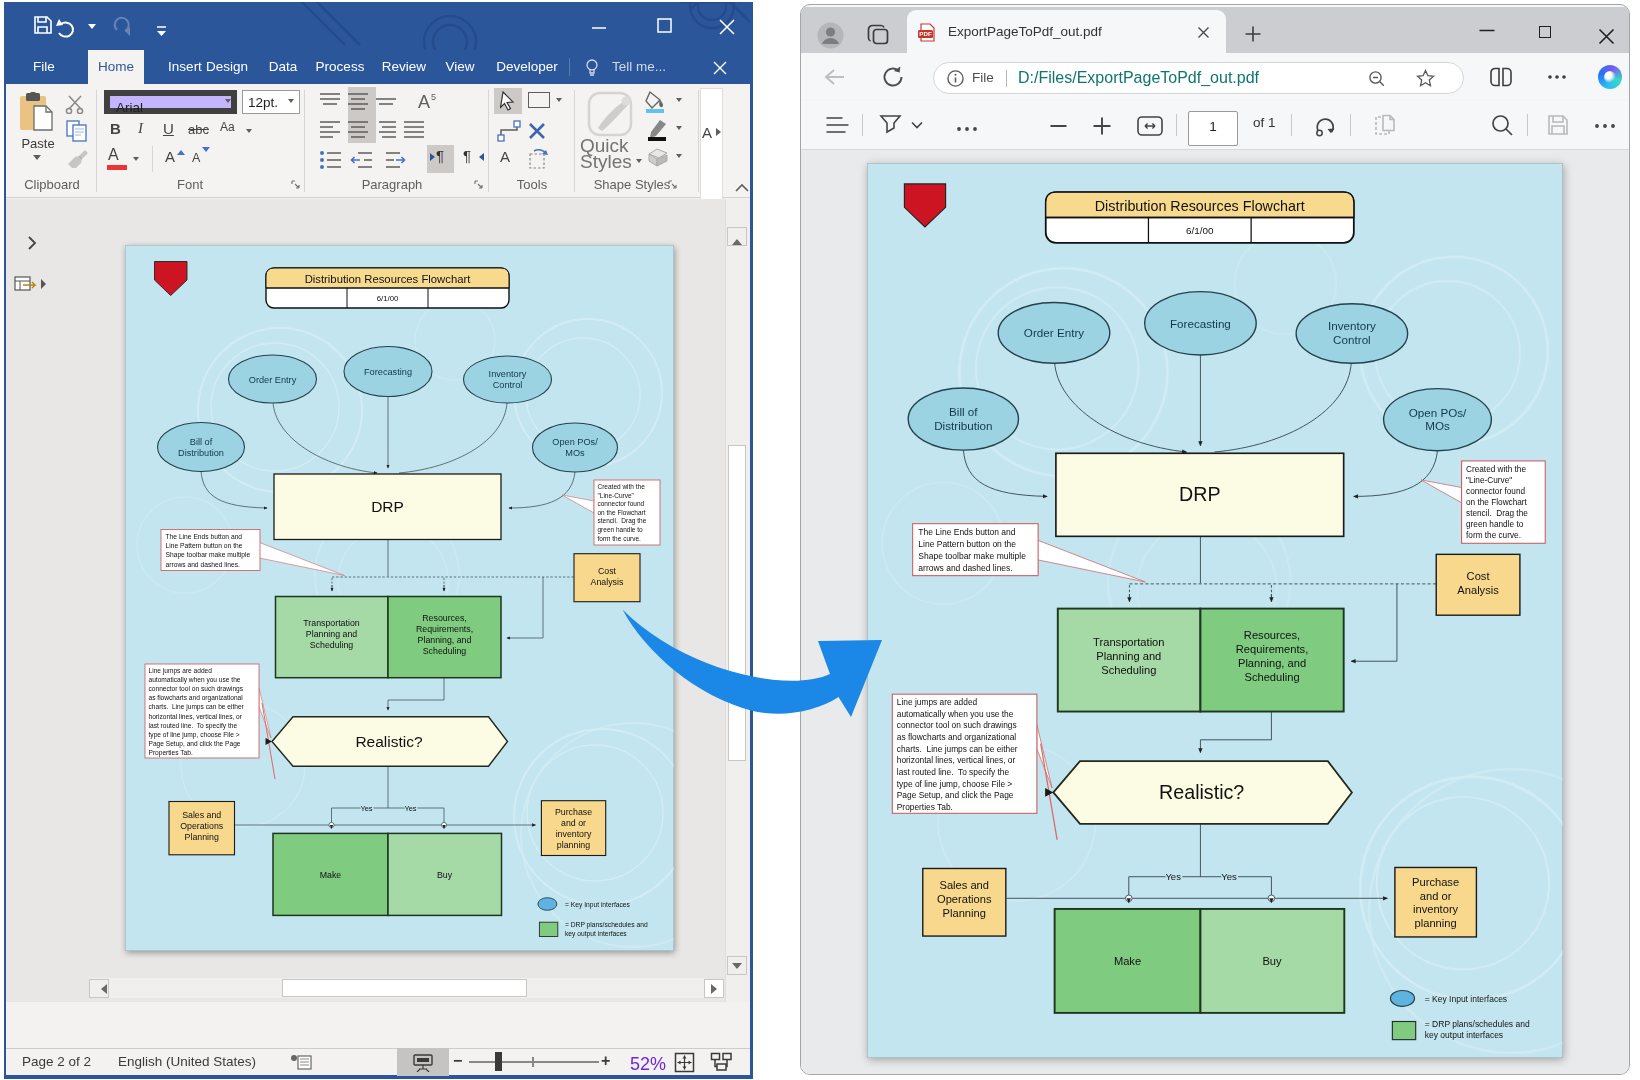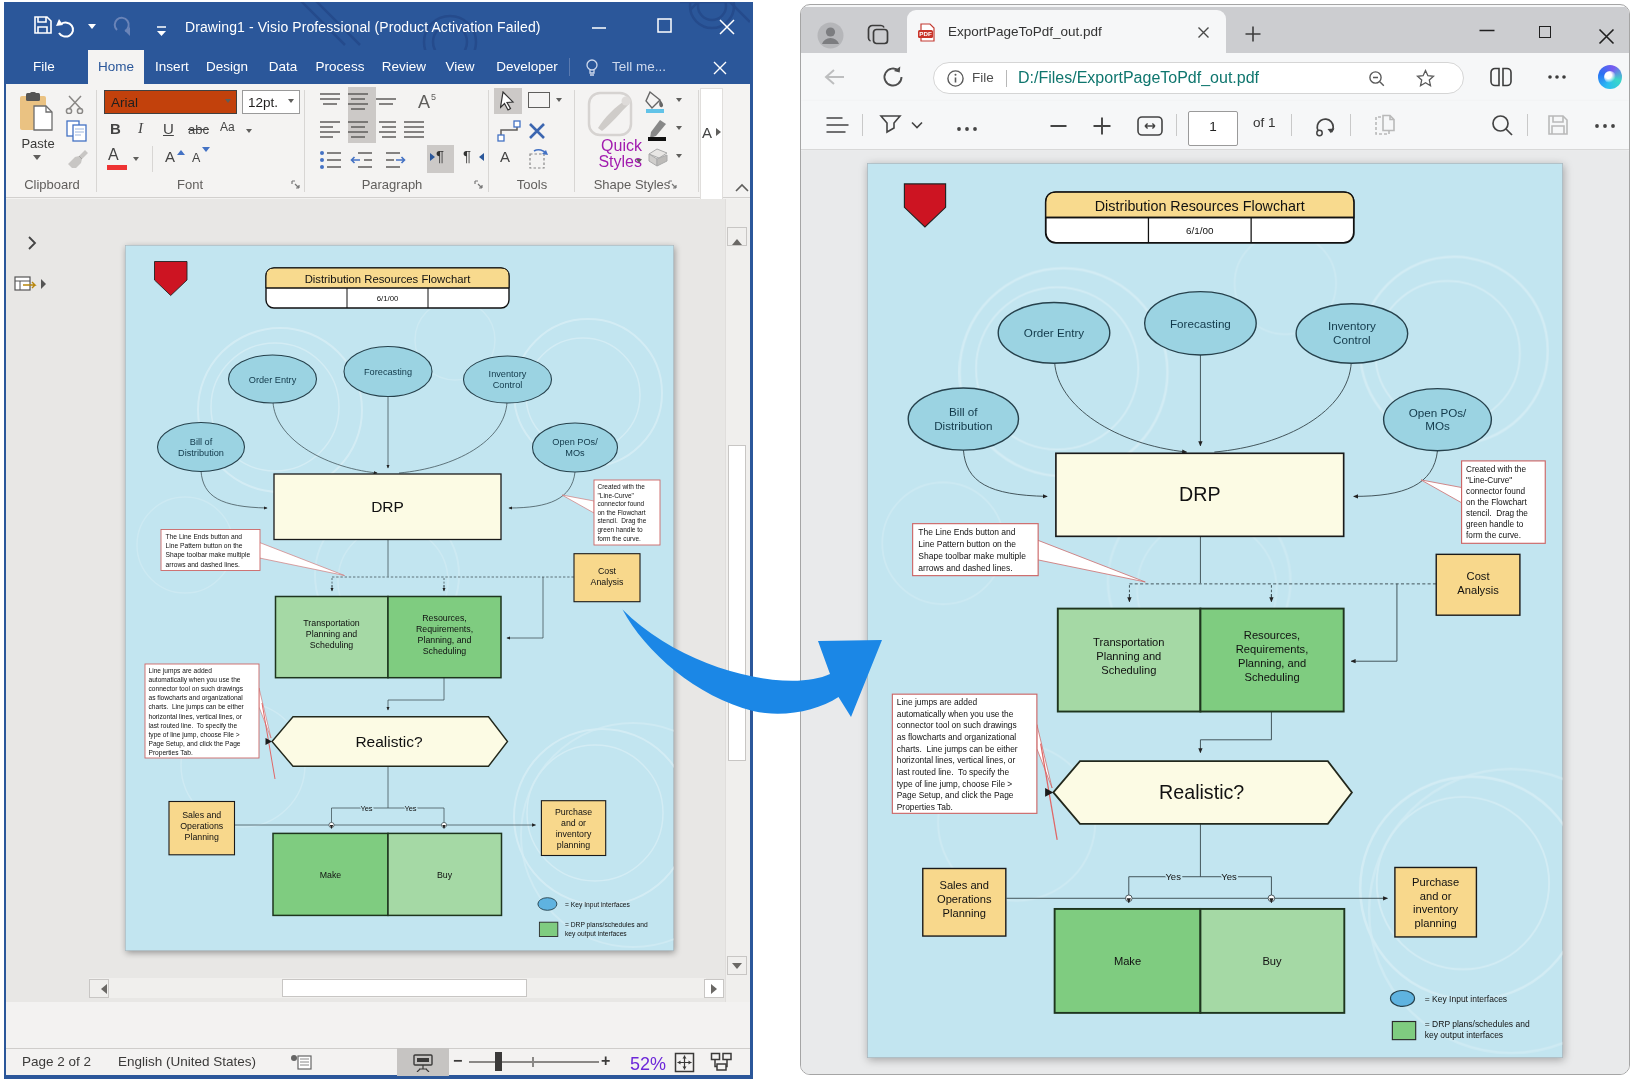--- a/index.html
+++ b/index.html
@@ -229,33 +229,32 @@
       <path d="M55,10 l8,0 l-4,5 z" fill="#fff"></path>
       <g stroke="#6a84b8" stroke-width="2" fill="none">
         <path d="M84,16 a7,7 0 1 1 8,1"></path>
       </g>
       <path d="M92,17 l5,-4 l0,9 z" fill="#6a84b8"></path>
       <g stroke="#fff" stroke-width="1.5" fill="none">
             <path d="M124,13 h9"></path>
           </g>
       <path d="M124,17 l9,0 l-4.5,5 z" fill="#fff"></path>
     </svg>
-    <div class="vtitletext">Drawing1 - Visio Professional (Product Activation Failed)</div>
     <svg class="abs" style="left:578px;top:10px" width="160" height="30" viewBox="0 0 160 30">
       <g stroke="#fff" stroke-width="1.5" fill="none">
         <path d="M8,16 h14"></path>
         <rect x="74" y="7" width="13" height="13"></rect>
         <path d="M136,8 l14,14 M150,8 l-14,14"></path>
       </g>
     </svg>
   </div>
   <div class="vtabs">
     <div class="vtab" style="left:17px;width:42px">File</div>
     <div class="vtab active" style="left:82px;width:56px">Home</div>
-    <div class="vtab" style="left:140px;width:52px">Insert</div>
+    <div class="vtab" style="left:153px;width:52px">Insert</div>
     <div class="vtab" style="left:191px;width:60px">Design</div>
     <div class="vtab" style="left:253px;width:48px">Data</div>
     <div class="vtab" style="left:301px;width:66px">Process</div>
     <div class="vtab" style="left:367px;width:62px">Review</div>
     <div class="vtab" style="left:430px;width:48px">View</div>
     <div class="vtab" style="left:479px;width:84px">Developer</div>
     <div class="abs" style="left:563px;top:8px;width:1px;height:18px;background:#5a7ab0"></div>
     <svg class="abs" style="left:578px;top:8px" width="16" height="19" viewBox="0 0 16 19">
       <g stroke="#cdd8ec" stroke-width="1.3" fill="none">
         <circle cx="8" cy="7" r="5"></circle>
@@ -311,21 +310,21 @@
     <svg class="abs" style="left:66px;top:36px" width="24" height="22" viewBox="0 0 24 22">
       <rect x="1" y="1" width="12" height="15" fill="#fff" stroke="#4472c4" stroke-width="1.3"></rect>
       <rect x="7" y="5" width="13" height="16" fill="#fff" stroke="#4472c4" stroke-width="1.3"></rect>
       <path d="M9,9 h9 M9,12 h9 M9,15 h6" stroke="#9db6dd" stroke-width="1"></path>
     </svg>
     <svg class="abs" style="left:66px;top:64px" width="24" height="20" viewBox="0 0 24 20">
       <path d="M2,16 l7,-7 l4,-1 l6,-6 l3,3 l-6,6 l-1,4 l-7,7 z" fill="#c8c6c4"></path>
       <path d="M13,8 l3,3" stroke="#a8a6a4" stroke-width="1"></path>
     </svg>
 
-    <div class="abs" style="left:104px;top:6px;width:133px;height:24px;background:#c2410c;border:1px solid #404040;font-size:13.5px;color:#201f1e;line-height:23px;padding-left:6px">Arial</div>
+    <div class="abs" style="left:104px;top:6px;width:133px;height:24px;background:#c4b5fd;border:6px solid #404040;font-size:13.5px;color:#201f1e;line-height:23px;padding-left:6px">Arial</div>
     <div class="abs" style="left:225px;top:15px;width:0;height:0;border:3.5px solid transparent;border-top:4.5px solid #5f5e5c"></div>
     <div class="abs" style="left:242px;top:6px;width:58px;height:24px;background:#fff;border:1px solid #9a9a9a;font-size:13.5px;color:#201f1e;line-height:23px;padding-left:5px">12pt.</div>
     <div class="abs" style="left:288px;top:15px;width:0;height:0;border:3.5px solid transparent;border-top:4.5px solid #5f5e5c"></div>
     <div class="abs" style="left:110px;top:36px;font-size:15px;font-weight:bold;color:#444">B</div>
     <div class="abs" style="left:138px;top:36px;font-size:15px;font-style:italic;font-family:'Liberation Serif',serif;color:#444">I</div>
     <div class="abs" style="left:163px;top:36px;font-size:15px;text-decoration:underline;color:#444">U</div>
     <div class="abs" style="left:188px;top:38px;font-size:13px;text-decoration:line-through;color:#444">abc</div>
     <div class="abs" style="left:220px;top:36px;font-size:12px;color:#444">Aa</div>
     <div class="abs" style="left:246px;top:45px;width:0;height:0;border:3.5px solid transparent;border-top:4.5px solid #5f5e5c"></div>
     <div class="abs" style="left:108px;top:62px;font-size:16px;color:#444">A</div>
@@ -394,21 +393,21 @@
       <rect x="4" y="8" width="14" height="14" fill="none" stroke="#888" stroke-width="1.2" stroke-dasharray="2.5,2"></rect>
       <path d="M8,5 a8,7 0 0 1 12,3" stroke="#4472c4" stroke-width="1.6" fill="none"></path>
       <path d="M20,4 l2,5 l-6,-1 z" fill="#4472c4"></path>
     </svg>
 
     <svg class="abs" style="left:586px;top:6px" width="52" height="52" viewBox="0 0 52 52">
       <rect x="3" y="3" width="42" height="42" rx="11" fill="none" stroke="#d6d3d1" stroke-width="2.5"></rect>
       <path d="M12,38 C18,28 30,16 40,10 l3,4 c-8,8 -18,20 -27,27 z" fill="#cfccc9"></path>
       <circle cx="40" cy="11" r="4.5" fill="#dedbd9"></circle>
     </svg>
-    <div class="abs" style="left:580px;top:54px;width:62px;text-align:right;font-size:16px;color:#a21caf;line-height:16px">Quick<br>Styles</div>
+    <div class="abs" style="left:580px;top:54px;width:62px;text-align:left;font-size:19px;color:#737373;line-height:16px">Quick<br>Styles</div>
     <div class="abs" style="left:636px;top:75px;width:0;height:0;border:3.5px solid transparent;border-top:4.5px solid #5f5e5c"></div>
     <svg class="abs" style="left:644px;top:6px" width="26" height="24" viewBox="0 0 26 24">
       <path d="M6,2 l10,8 -8,8 -6,-7 z" fill="none" stroke="#666" stroke-width="1.4"></path>
       <path d="M16,10 c3,3 4,6 2,7 c-2,1 -4,-2 -2,-7 z" fill="#666"></path>
       <rect x="2" y="19" width="18" height="4" fill="#62c3e8"></rect>
     </svg>
     <div class="abs" style="left:676px;top:14px;width:0;height:0;border:3.5px solid transparent;border-top:4.5px solid #5f5e5c"></div>
     <svg class="abs" style="left:646px;top:34px" width="24" height="24" viewBox="0 0 24 24">
       <path d="M14,2 l6,4 l-10,12 l-6,2 l1,-6 z" fill="#888"></path>
       <rect x="2" y="19" width="18" height="4" fill="#111"></rect>

